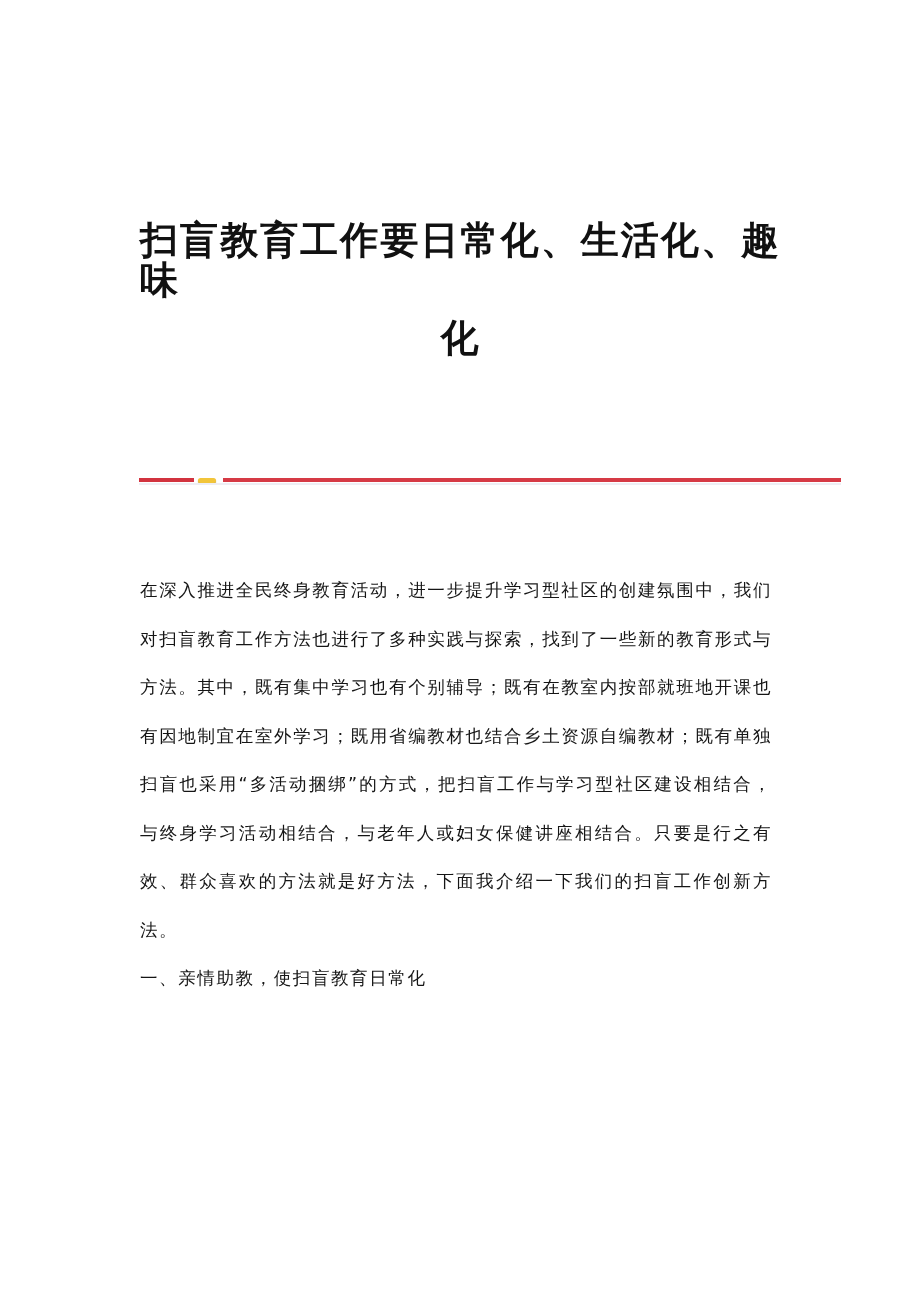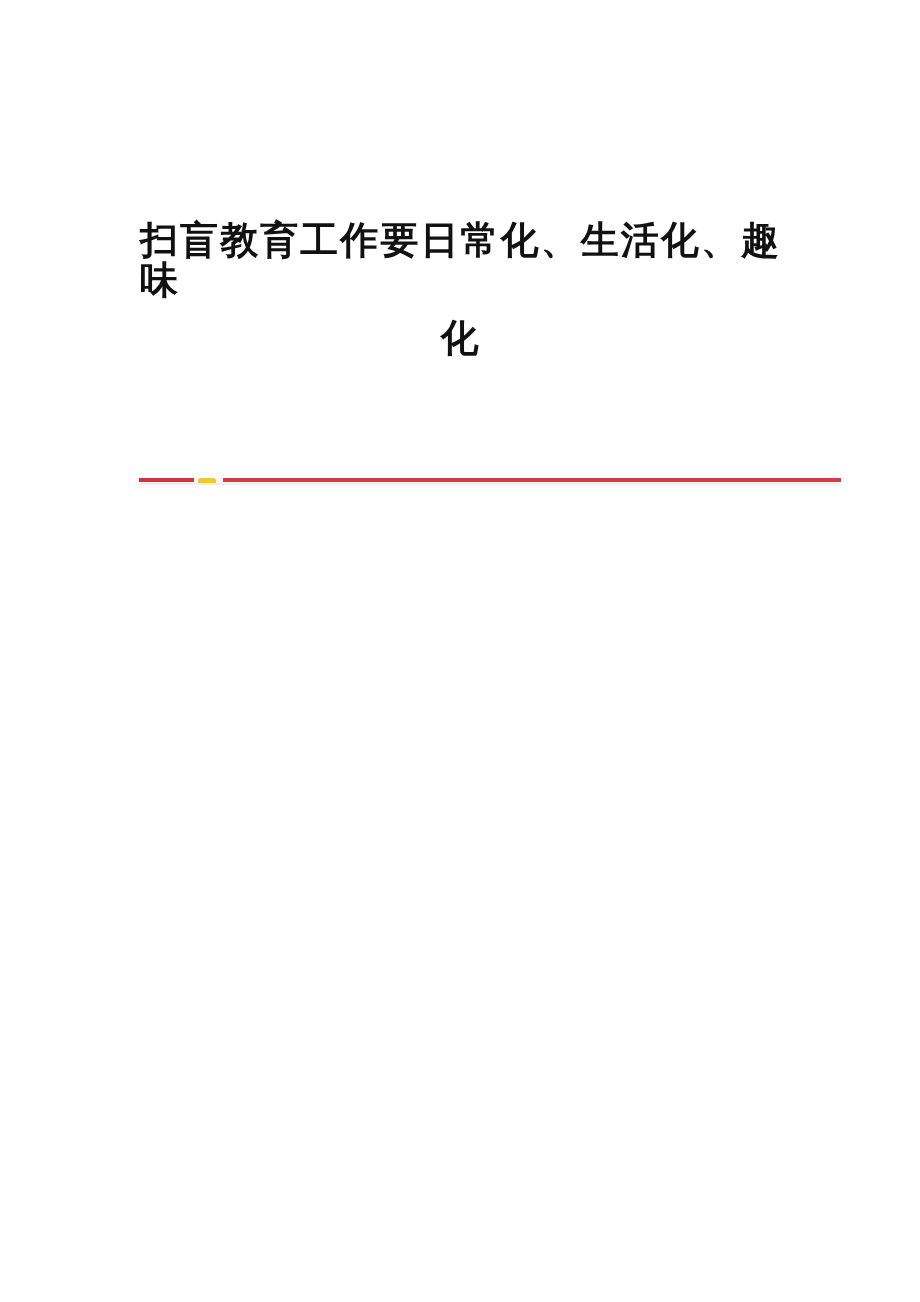--- a/index.html
+++ b/index.html
@@ -101,13 +101,15 @@
 <h1 class="title title-line2">化</h1>
 
 <div class="divider">
   <div class="seg-left"></div>
   <div class="ornament"></div>
   <div class="seg-right"></div>
   <div class="shadow"></div>
 </div>
 
 <div class="content">
+  <p>在深入推进全民终身教育活动，进一步提升学习型社区的创建氛围中，我们对扫盲教育工作方法也进行了多种实践与探索，找到了一些新的教育形式与方法。其中，既有集中学习也有个别辅导；既有在教室内按部就班地开课也有因地制宜在室外学习；既用省编教材也结合乡土资源自编教材；既有单独扫盲也采用“多活动捆绑”的方式，把扫盲工作与学习型社区建设相结合，与终身学习活动相结合，与老年人或妇女保健讲座相结合。只要是行之有效、群众喜欢的方法就是好方法，下面我介绍一下我们的扫盲工作创新方法。</p>
+  <p class="heading">一、亲情助教，使扫盲教育日常化</p>
 </div>
 
 </body></html>

